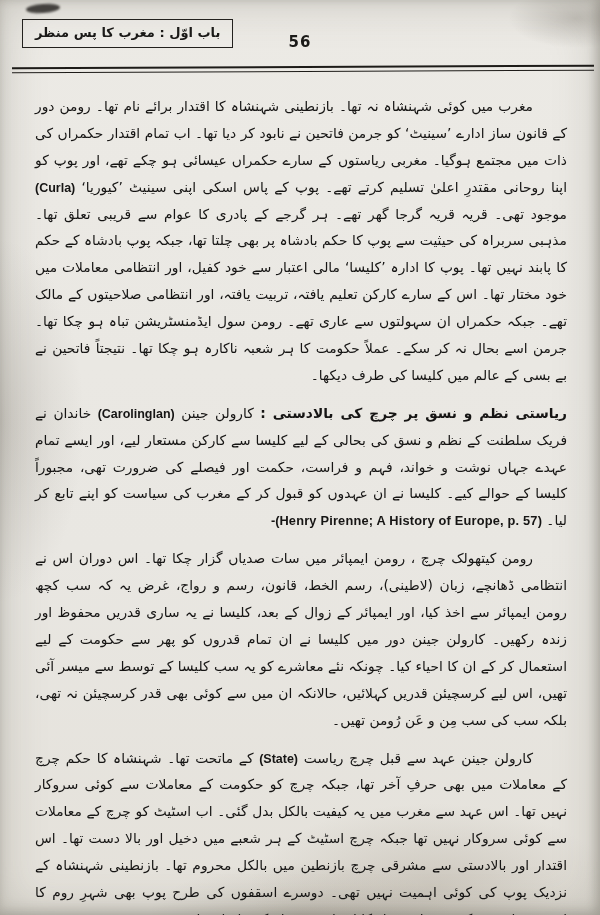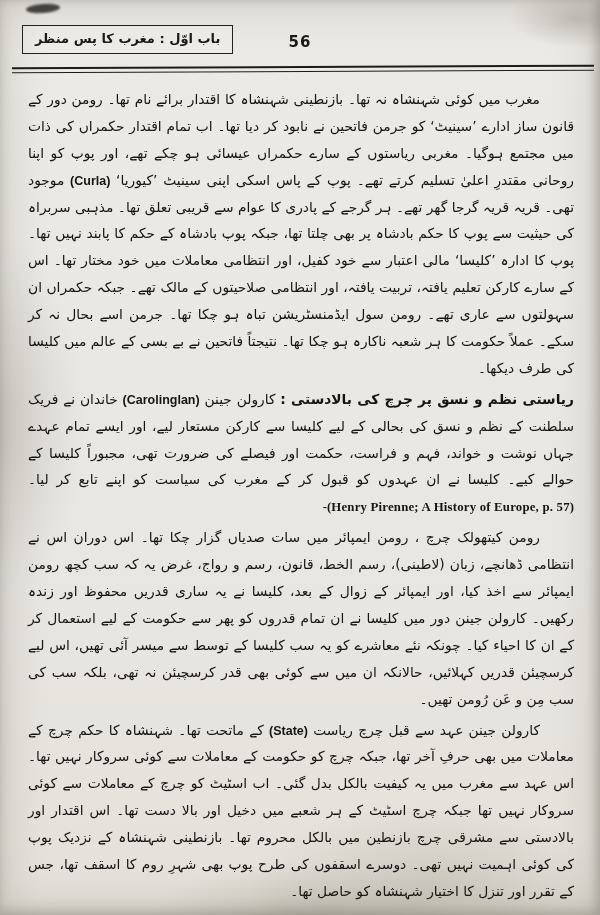--- a/index.html
+++ b/index.html
@@ -14,21 +14,21 @@
       radial-gradient(ellipse 120px 260px at 0% 46%,  rgba(120,114,104,.22), transparent 70%),
       radial-gradient(ellipse 200px 70px  at 50% 100%, rgba(140,132,118,.25), transparent 75%),
       radial-gradient(ellipse 90px 40px   at 96% 2%,   rgba(110,104,95,.30), transparent 75%),
       linear-gradient(180deg,#eceae5 0%,#e9e7e2 60%,#e4e1da 100%);
     box-shadow: inset 0 0 46px rgba(95,88,76,.28), inset -5px 0 10px rgba(70,64,56,.18), inset 0 -6px 12px rgba(70,64,56,.15);
     font-family:"DejaVu Sans",sans-serif;
   }
   .corner-smudge{position:absolute;left:26px;top:4px;width:34px;height:9px;border-radius:50%;
     background:rgba(30,28,25,.8);filter:blur(1px);transform:rotate(-4deg);}
   .chapter-box{
-    position:absolute;left:22px;top:25px;
+    position:absolute;left:22px;top:19px;
     padding:5px 12px 7px 12px;
     border:1.6px solid #23211e;
     font-size:13px;font-weight:bold;
     direction:rtl;white-space:nowrap;
     background:rgba(255,255,255,.12);
   }
   .page-number{
     position:absolute;top:33px;left:50%;transform:translateX(-50%);
     font-size:15px;font-weight:bold;letter-spacing:1px;
   }
@@ -38,36 +38,36 @@
     transform:rotate(-0.25deg);
   }
   .content{
     position:absolute;top:82px;left:24px;right:22px;
     direction:rtl;
     text-align:justify;
     font-size:13.8px;
     line-height:1.95;
     color:#161514;
   }
-  .content p{margin:4px;padding:0;text-indent:34px;}
+  .content p{margin:11px;padding:0;text-indent:34px;}
   .content p.no-indent{text-indent:0;}
   .content p.gap-top{margin-top:10px;}
   .section-heading{
     font-weight:bold;
     text-underline-offset:4px;
     text-decoration-thickness:1.4px;
   }
   .latin{
     font-family:"Liberation Sans",sans-serif;
     font-weight:bold;
     font-size:12.5px;
     direction:ltr;unicode-bidi:embed;
     white-space:nowrap;
   }
-  .citation{font-size:12.8px;letter-spacing:.2px;font-family:Liberation Serif, serif;}
+  .citation{font-size:12.8px;letter-spacing:.2px;}
 </style>
 </head>
 <body>
 
 <div class="page">
 
   <div class="corner-smudge"></div>
 
   <div class="chapter-box">باب اوّل : مغرب کا پس منظر</div>
 

